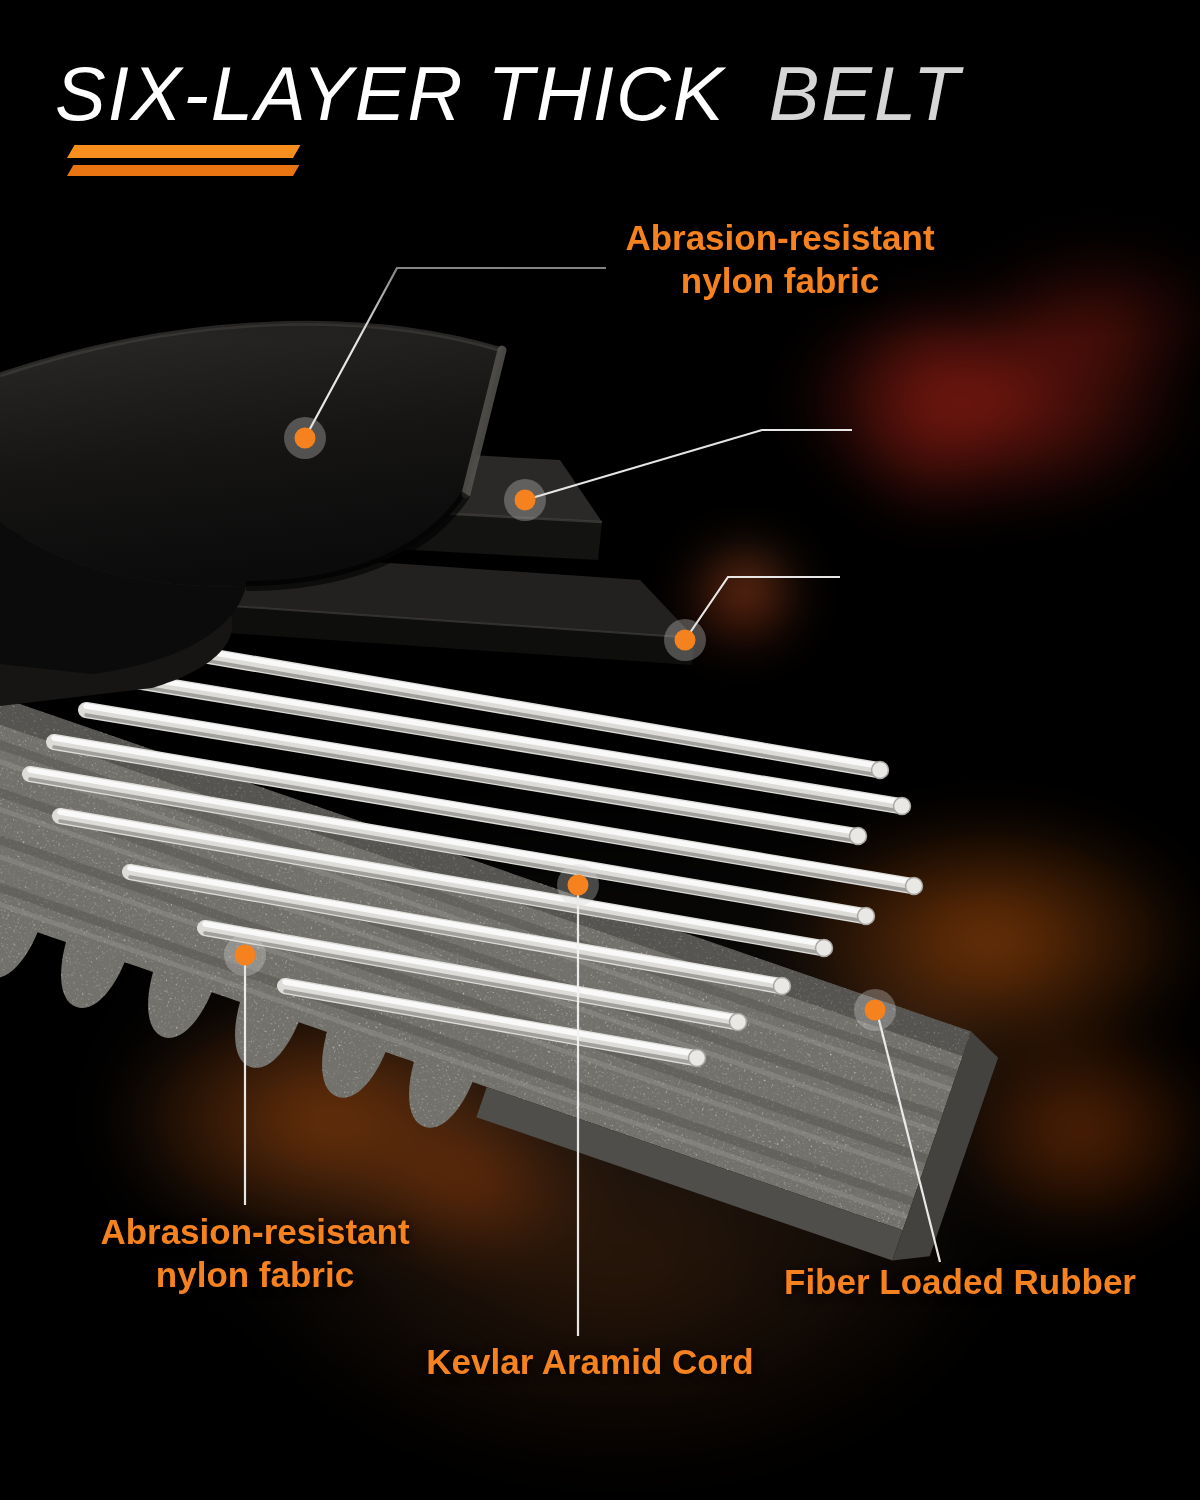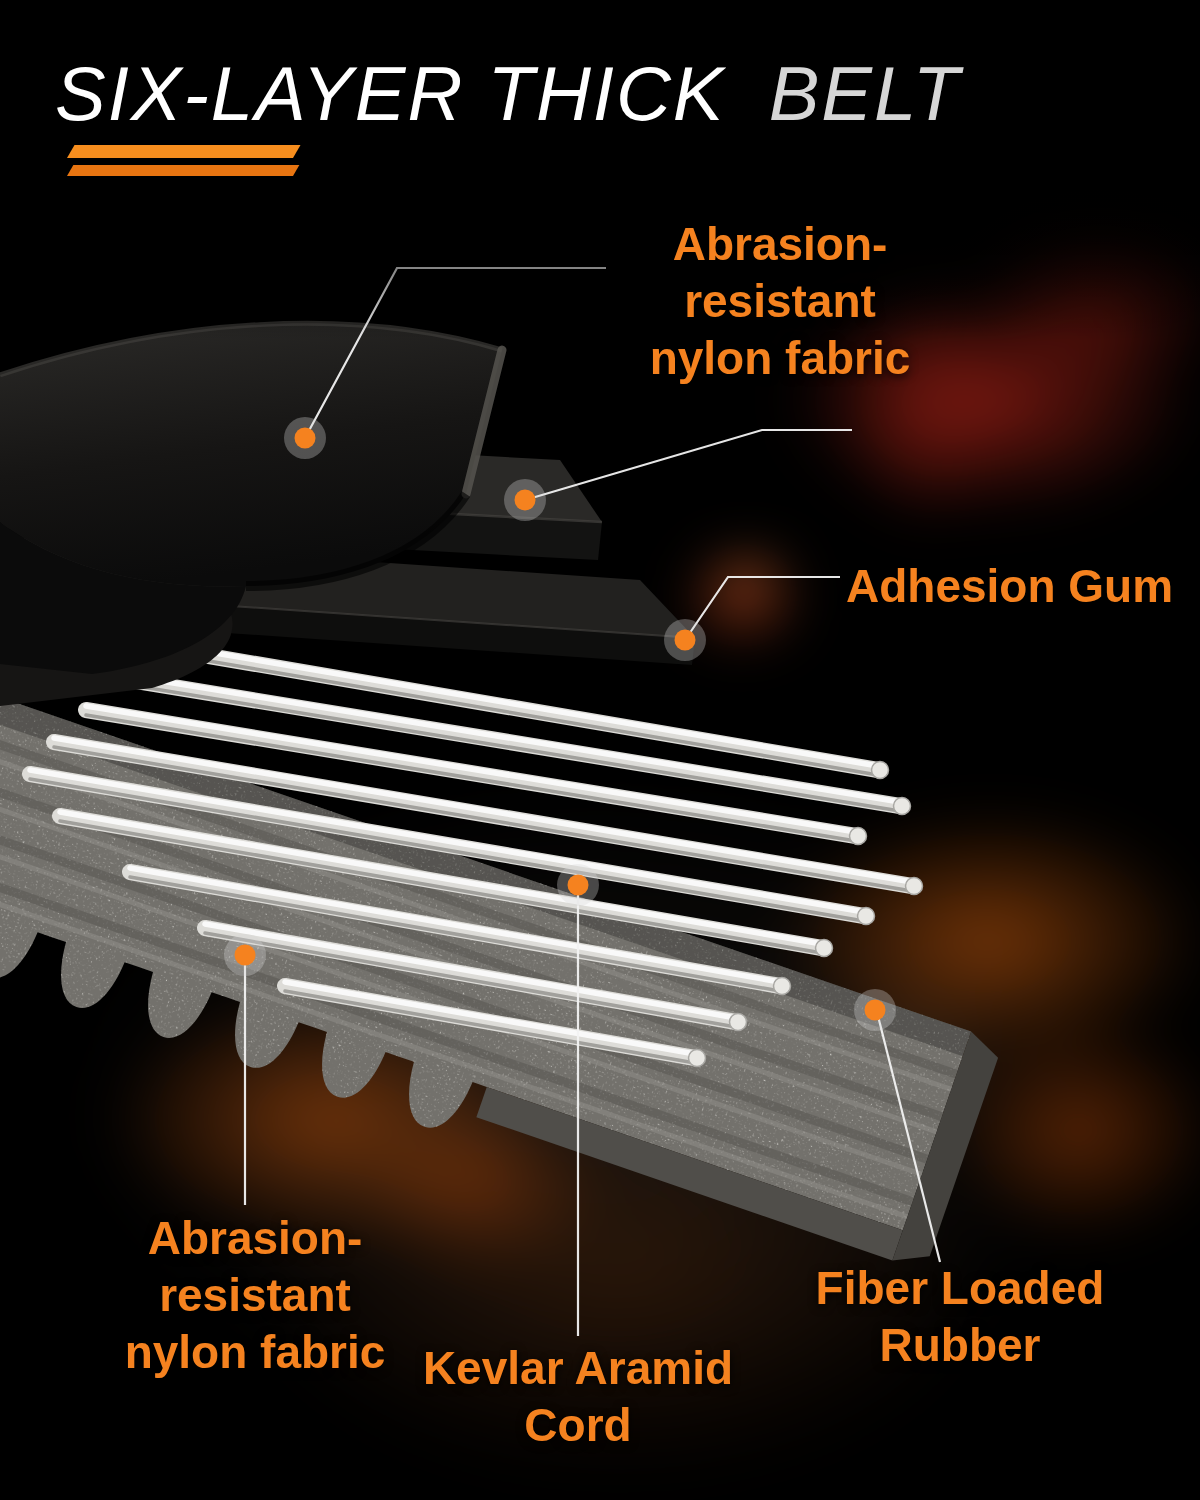--- a/index.html
+++ b/index.html
@@ -43,27 +43,27 @@
 
   
   #title{position:absolute;left:55px;top:54px}
   #title h1{margin:0;font-size:76px;font-style:italic;font-weight:normal;letter-spacing:2px;line-height:1.05;white-space:nowrap}
   #title .t1{color:var(--title-primary)}
   #title .t2{color:var(--title-secondary);margin-left:20px}
   .bar{height:13px;width:226px;background:var(--bar-top);transform:skewX(-30deg);transform-origin:left bottom;margin:11px 0 0 12px}
   .bar2{height:11px;background:var(--bar-bottom);margin-top:7px}
 
   
-  .callout{position:absolute;color:var(--accent);font-weight:bold;font-size:46px;line-height:1.24;
+  .callout{position:absolute;color:var(--accent);font-weight:bold;font-size:35px;line-height:1.24;
     text-align:center;white-space:pre-line;text-shadow:0 2px 10px rgba(0,0,0,.9)}
   #co-nylon-top{left:600px;top:216px;width:360px}
   #co-neoprene{left:830px;top:388px;width:310px}
   #co-adhesion{left:846px;top:558px;white-space:nowrap;text-align:left}
   #co-nylon-bottom{left:75px;top:1210px;width:360px}
-  #co-kevlar{left:398px;top:1340px;width:360px}
+  #co-kevlar{left:410px;top:1340px;width:360px}
   #co-fiber{left:770px;top:1260px;width:380px}
 </style>
 </head>
 <body>
 
 <div id="stage">
 
   <div id="bg-photo"></div>
 
   <svg class="layer" width="1200" height="1500" viewBox="0 0 1200 1500" xmlns="http://www.w3.org/2000/svg" xmlns:xlink="http://www.w3.org/1999/xlink">
@@ -235,19 +235,18 @@
     <h1>
       <span class="t1">SIX-LAYER THICK</span>
       <span class="t2">BELT</span>
     </h1>
     <div class="bar bar1"></div>
     <div class="bar bar2"></div>
   </header>
 
   <div class="callout" id="co-nylon-top">Abrasion-resistant
 nylon fabric</div>
-  <div class="callout" id="co-adhesion">Adhesion Gum</div>
   <div class="callout" id="co-nylon-bottom">Abrasion-resistant
 nylon fabric</div>
   <div class="callout" id="co-kevlar">Kevlar Aramid Cord</div>
   <div class="callout" id="co-fiber">Fiber Loaded Rubber</div>
 
 </div>
 
 </body></html>

